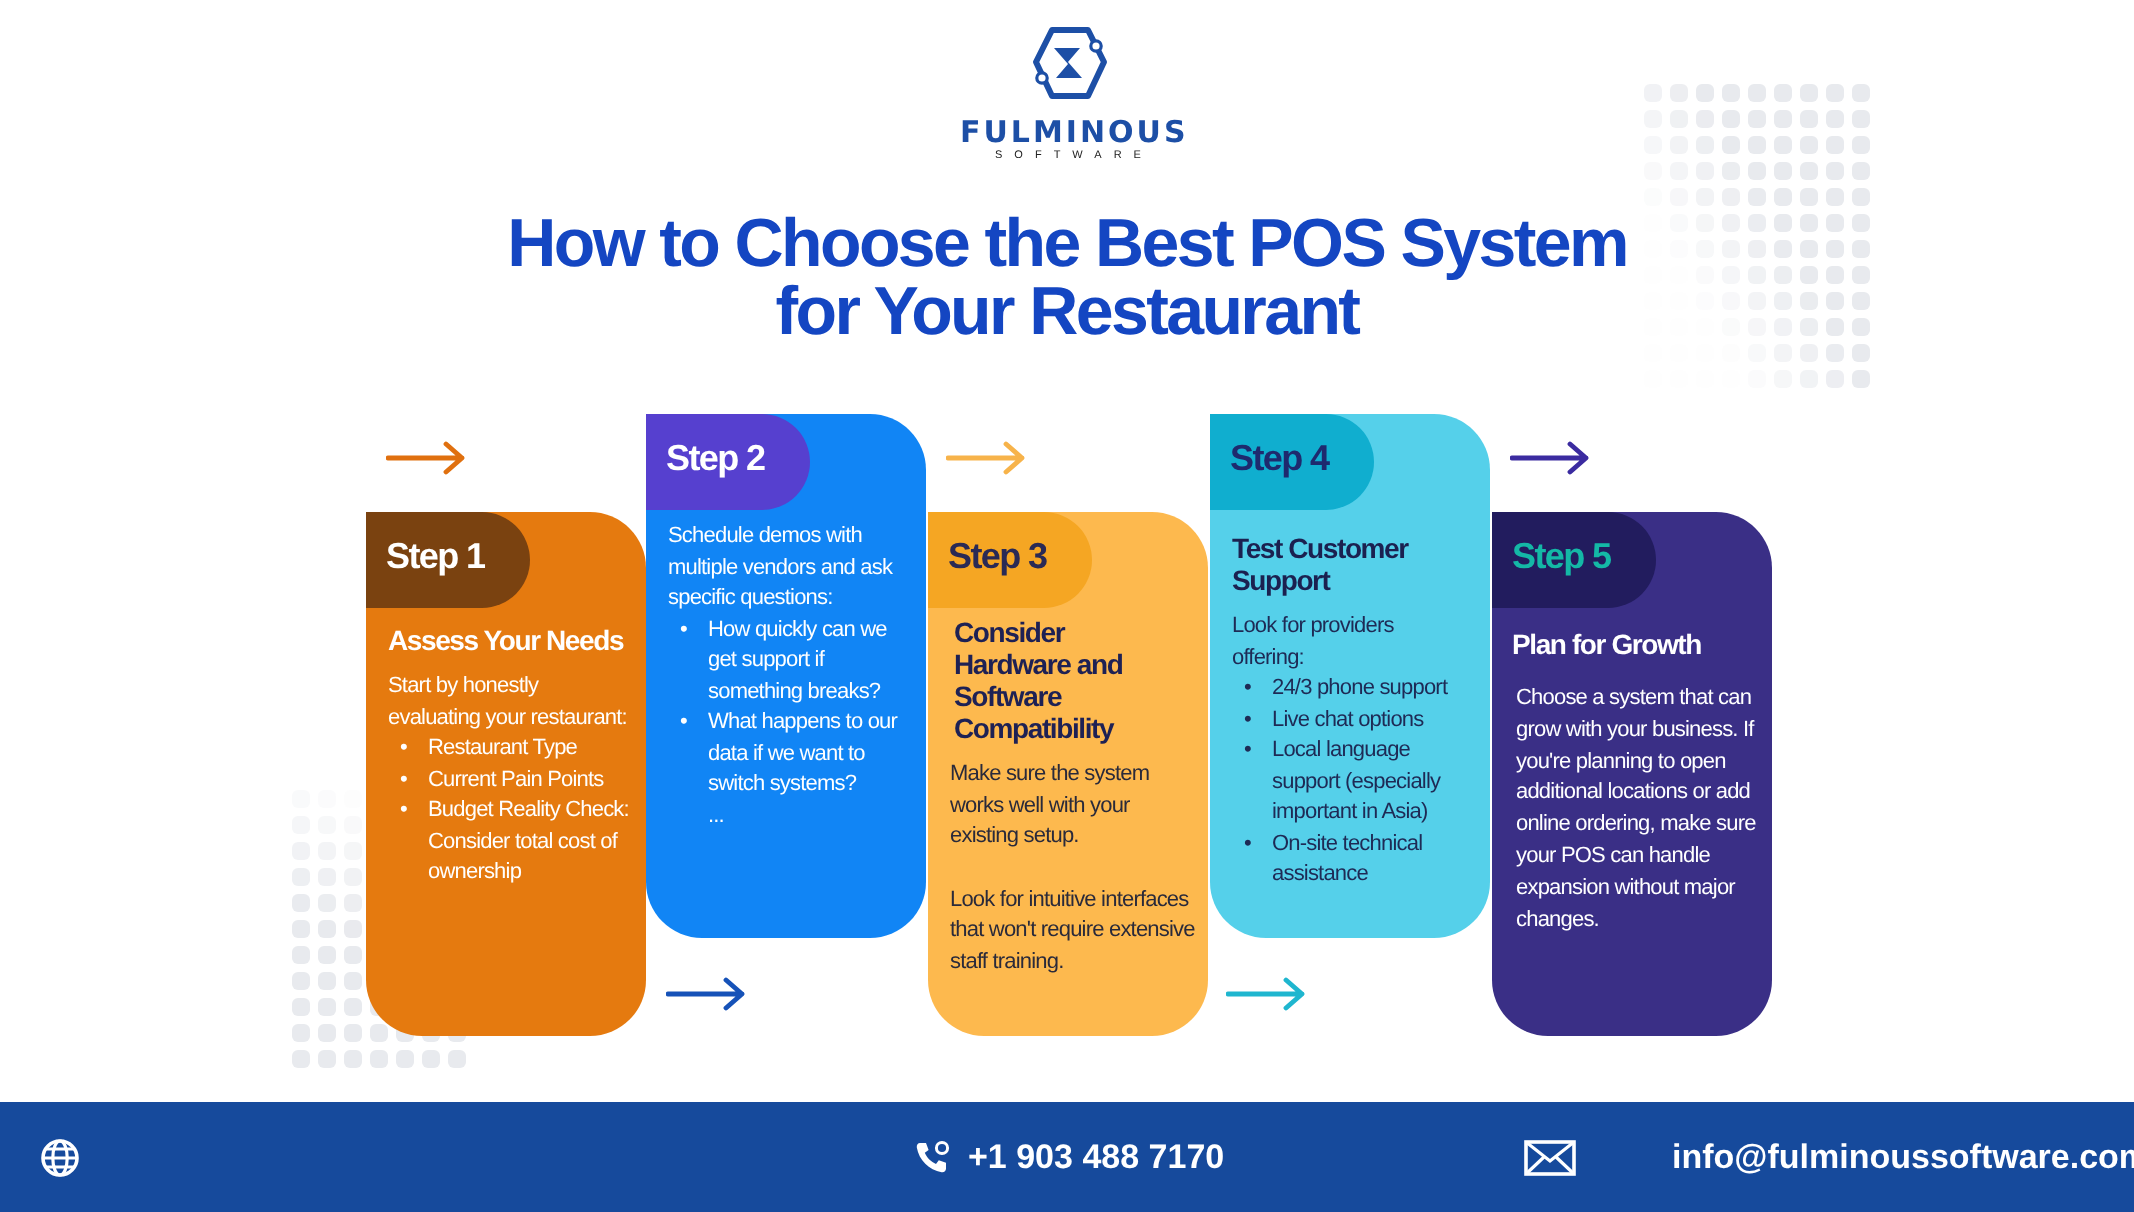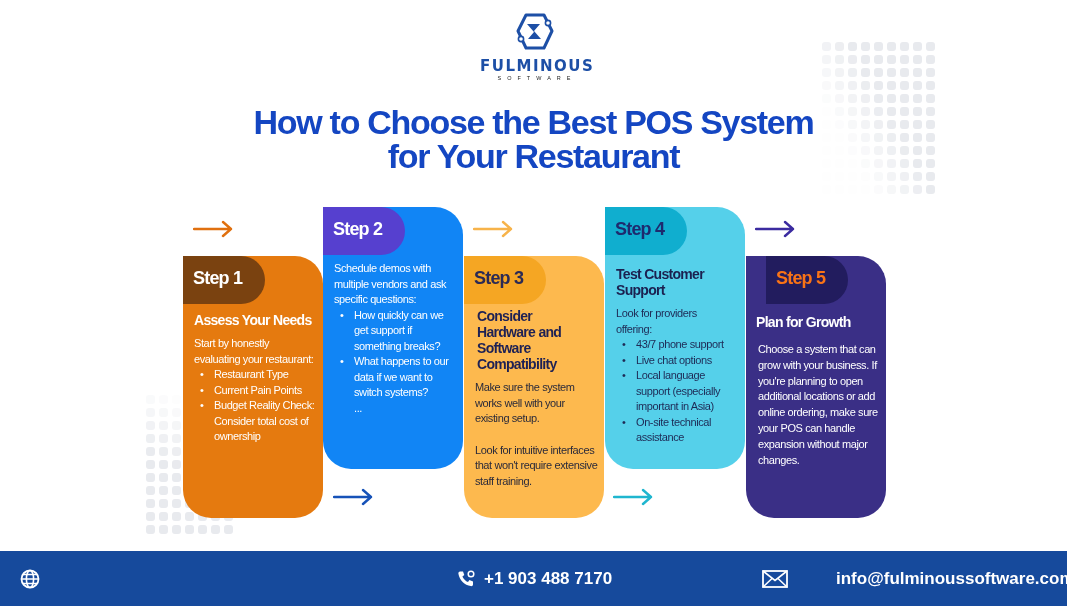--- a/index.html
+++ b/index.html
@@ -35,21 +35,21 @@
   .c2 { left: 323px; top: 207px; background: #1185f5; color: #fff; }
   .c2 .tab { background: #5640cf; color: #fff; }
   .c2 .body { top: 54px; }
   .c3 { left: 464px; top: 256px; background: #fdb94e; color: #2a2a3a; }
   .c3 .tab { background: #f5a623; color: #2a2a55; }
   .c3 h3 { color: #1e2154; margin-left: 2px; }
   .c4 { left: 605px; top: 207px; background: #55d0ea; color: #1e2a55; }
   .c4 .tab { background: #10aecf; color: #1e2a6e; }
   .c4 h3 { color: #1b2150; }
   .c5 { left: 746px; top: 256px; background: #3a2f86; color: #fff; border-radius: 0 28px 28px 28px; }
-  .c5 .tab { background: #221c5e; color: #f97316; margin-left: 20px; }
+  .c5 .tab { background: #221c5e; color: #14b8a6; }
   .c5 .body { left: 10px; }
   .c5 p { margin-left: 2px; line-height: 15.8px; }
 
   .footer { position: absolute; left: 0; top: 551px; width: 1067px; height: 55px; background: #164a9c; border-radius: 0 0 0 0; }
   .footer .item { position: absolute; top: 0; height: 55px; display: flex; align-items: center; color: #fff; font-weight: bold; font-size: 17px; }
   .footer .item svg { margin-right: 8px; }
   .f-web { left: 20px; }
   .f-phone { left: 456px; }
   .f-mail { left: 762px; gap: 40px; }
 </style>
@@ -312,21 +312,21 @@
     <p>Look for intuitive interfaces that won't require extensive staff training.</p>
   </div>
 </div>
 
 <div class="card c4">
   <div class="tab">Step 4</div>
   <div class="body" style="top:59px;">
     <h3 style="width:115px;">Test Customer Support</h3>
     <p style="width:100px;">Look for providers offering:</p>
     <ul>
-      <li>43/7 phone support</li>
+      <li>24/3 phone support</li>
       <li>Live chat options</li>
       <li>Local language support (especially important in Asia)</li>
       <li>On-site technical assistance</li>
     </ul>
   </div>
 </div>
 
 <div class="card c5">
   <div class="tab">Step 5</div>
   <div class="body" style="top:58px;">

